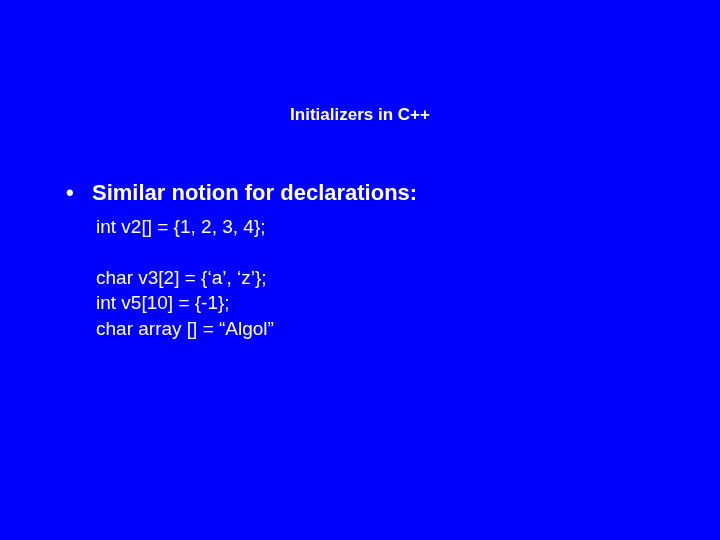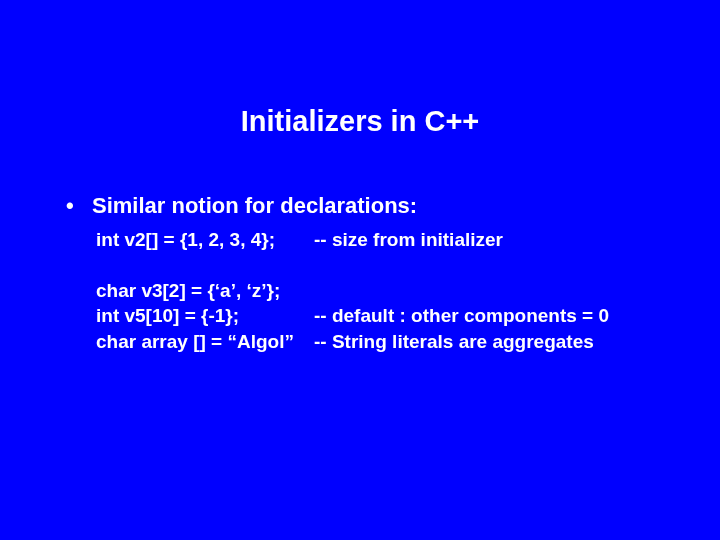--- a/index.html
+++ b/index.html
@@ -14,21 +14,21 @@
   }
   .slide {
     width: 720px;
     height: 540px;
     box-sizing: border-box;
     padding: 0;
     position: relative;
   }
   .title {
     text-align: center;
-    font-size: 29px;
+    font-size: 17px;
     font-weight: bold;
     padding-top: 105px;
     padding-bottom: 55px;
   }
   .content {
     padding-left: 60px;
     padding-right: 32px;
   }
   .bullet1 {
     font-size: 22px;
@@ -40,21 +40,21 @@
   .bullet1::before {
     content: "•";
     position: absolute;
     left: 6px;
     top: 0;
     font-size: 22px;
   }
   .code-block {
     padding-left: 36px;
     font-size: 19px;
-    font-weight: bold;
+    font-weight: normal;
     line-height: 1.35;
     margin-bottom: 12px;
   }
   .row {
     display: flex;
   }
   .col-code {
     width: 218px;
     flex-shrink: 0;
   }
@@ -87,32 +87,29 @@
 
   <div class="title">Initializers in C++</div>
 
   <div class="content">
 
     <div class="bullet1">Similar notion for declarations:</div>
 
     <div class="code-block">
       <div class="row">
         <div class="col-code">int v2[] = {1, 2, 3, 4};</div>
-        <div class="col-comment">--  size from initializer</div>
       </div>
       <div class="gap"></div>
       <div class="row">
         <div class="col-code">char v3[2] = {‘a’, ‘z’};</div>
       </div>
       <div class="row">
         <div class="col-code">int  v5[10]  = {-1};</div>
-        <div class="col-comment">--  default : other components = 0</div>
       </div>
       <div class="row">
         <div class="col-code">char array [] = “Algol”</div>
-        <div class="col-comment">--  String literals are aggregates</div>
       </div>
     </div>
 
 
   </div>
 
 </div>
 
 </body></html>

